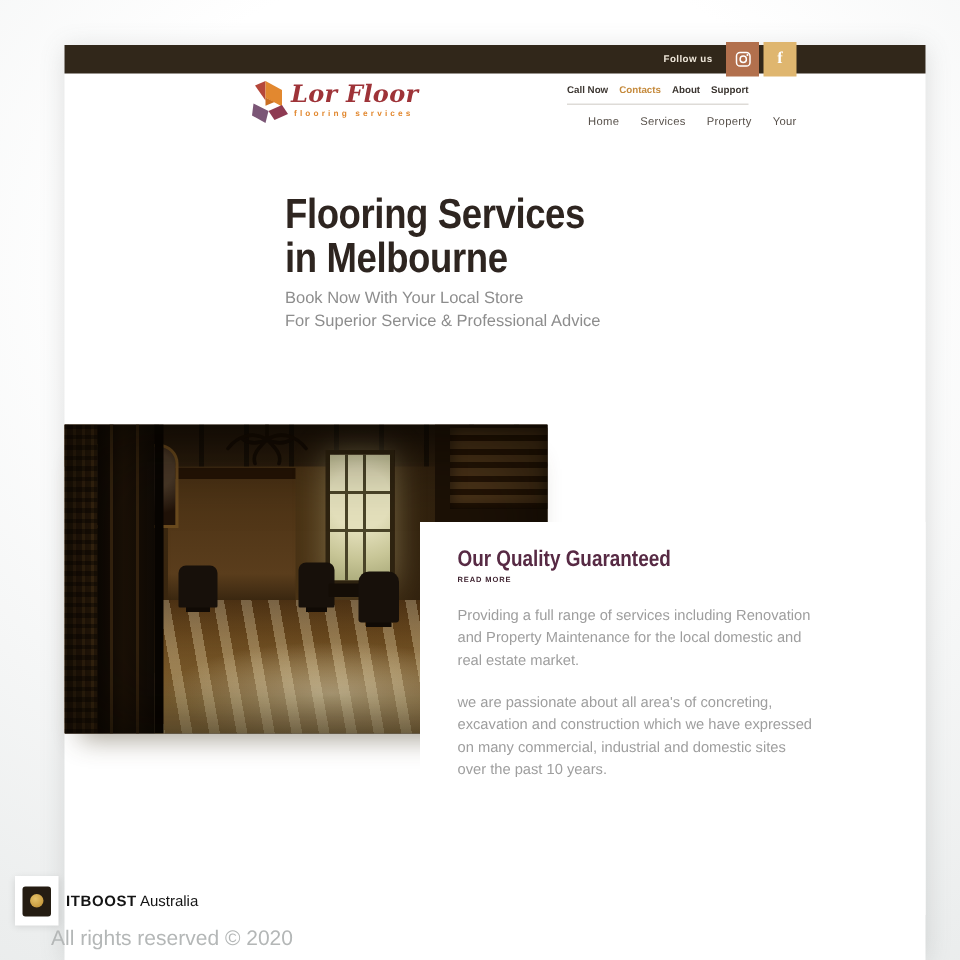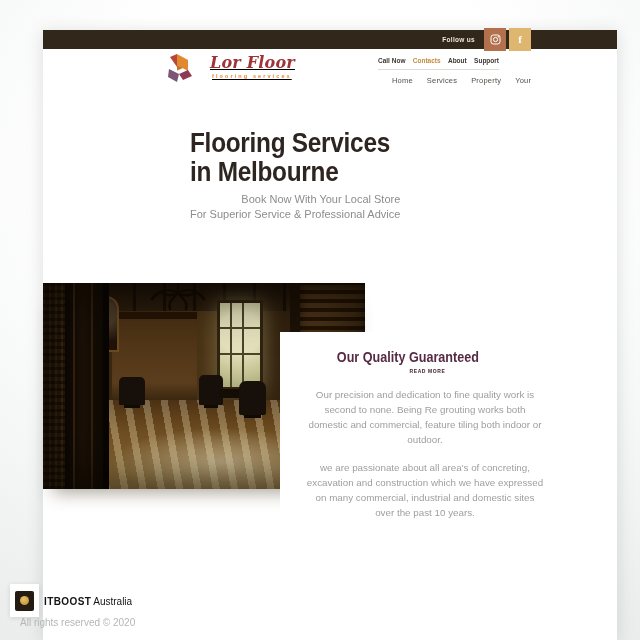--- a/index.html
+++ b/index.html
@@ -15,37 +15,37 @@
   .topbar{position:absolute;left:0;top:0;width:100%;height:19px;background:var(--c-topbar,#31271a);}
   .social-row{position:absolute;top:-2px;right:86px;height:23px;display:flex;align-items:center;}
   .follow{color:#efe7da;font-size:6.5px;font-weight:bold;letter-spacing:.3px;margin-right:9px;line-height:23px;}
   .sq{width:22px;height:23px;display:flex;align-items:center;justify-content:center;cursor:pointer;}
   .sq.ig{background:var(--c-instagram,#b2704d);margin-right:3px;}
   .sq.fb{background:var(--c-facebook,#dfb66f);}
   .fb-glyph{color:#fff;font:bold 11px/11px "Liberation Serif",serif;}
 
   
   .header-logo{position:absolute;left:125px;top:24px;display:flex;align-items:flex-start;cursor:pointer;}
-  .logo-text{margin-left:16px;text-decoration:underline;}
+  .logo-text{margin-left:0;}
   .logo-title{font-family:"DejaVu Serif",serif;font-style:italic;font-weight:bold;
     font-size:16px;line-height:17px;color:var(--c-logo_red,#9e3338);letter-spacing:.2px;}
   .logo-sub{font-size:5.5px;font-weight:bold;color:var(--c-logo_orange,#e2882f);letter-spacing:2.1px;margin-top:2px;margin-left:2px;}
 
   .nav{position:absolute;left:335px;top:27px;width:121px;}
   .nav-top{display:flex;justify-content:space-between;font-size:6.5px;font-weight:bold;color:#3c3631;}
   .nav-top span{cursor:pointer;}
   .nav-top .active{color:var(--c-nav_active,#c58a3c);}
   .nav-divider{border-top:1px solid #dedbd7;margin:5px 0 6px;}
   .nav-main{display:flex;justify-content:space-between;font-size:7.5px;color:#57504a;letter-spacing:.2px;}
   .nav-main span{cursor:pointer;padding-left:14px;}
 
   
   .hero-title{position:absolute;left:147px;top:98px;font-size:28px;line-height:29px;font-weight:bold;
     color:var(--c-heading,#2e2520);transform:scaleX(.87);transform-origin:0 0;letter-spacing:-.3px;white-space:nowrap;}
-  .hero-sub{position:absolute;left:147px;top:162px;font-size:11px;line-height:15px;color:var(--c-subtext,#8d8d8d);white-space:nowrap;text-align:right;}
+  .hero-sub{position:absolute;left:147px;top:162px;font-size:11px;line-height:15px;color:var(--c-subtext,#8d8d8d);white-space:nowrap;}
 
   
   .photo{position:absolute;left:0;top:253px;width:322px;height:206px;overflow:hidden;background:#2a1b0c;
     box-shadow:0 14px 16px -10px rgba(70,60,35,.45);z-index:1;}
   .photo *{position:absolute;}
   .ph-ceiling{left:0;top:0;width:100%;height:28px;
     background:repeating-linear-gradient(90deg, rgba(0,0,0,.45) 0 3px, rgba(0,0,0,0) 3px 30px),
     linear-gradient(180deg,#1c1309,#2b1d0d);}
   .ph-wall{left:66px;top:26px;right:0;height:98px;
     background:linear-gradient(90deg,#3a2710,#4a3315 38%,#33230f 66%,#241708);}
@@ -78,37 +78,37 @@
     linear-gradient(180deg,#4a3014 0,#6a4a20 25%,#8a6732 55%,#a5854a 82%,#b3955b 100%);}
   .ph-chair{background:#17100a;border-radius:5px 5px 1px 1px;box-shadow:0 8px 0 -5px #100a05;}
   .ph-chair.c1{left:76px;top:94px;width:26px;height:28px;}
   .ph-chair.c2{left:156px;top:92px;width:24px;height:30px;}
   .ph-chair.c3{left:196px;top:98px;width:27px;height:34px;border-radius:7px 7px 2px 2px;}
   .ph-table{left:176px;top:106px;width:26px;height:9px;background:#140d06;border-radius:1px;}
   .ph-vignette{left:0;top:0;width:100%;height:100%;
     box-shadow:inset 0 0 46px 16px rgba(10,5,0,.55), inset 30px 0 36px -18px rgba(5,2,0,.6);}
 
   
-  .panel{position:absolute;left:237px;top:302px;width:337px;height:262px;background:#fff;z-index:3;text-align:center;}
+  .panel{position:absolute;left:237px;top:318px;width:337px;height:262px;background:#fff;z-index:3;}
   .panel-inner{padding:16px 0 0 25px;width:245px;}
   .q-heading{font-size:15px;line-height:18px;font-weight:bold;color:var(--c-quality_heading,#572a44);
     transform:scaleX(.84);transform-origin:0 0;white-space:nowrap;letter-spacing:0;}
   .q-readmore{font-size:5px;font-weight:bold;color:#3f2330;letter-spacing:.6px;margin-top:2px;cursor:pointer;}
   .q-par{font-size:9.8px;line-height:15px;color:var(--c-body_text,#9e9e9e);margin:13px 0 0;width:240px;}
 
   
   .brand-box{position:absolute;left:10px;top:584px;width:29px;height:33px;background:#fff;z-index:4;
     box-shadow:0 1px 5px rgba(0,0,0,.12);display:flex;align-items:center;justify-content:center;}
   .brand-logo{width:19px;height:20px;background:#241c12;border-radius:2px;display:flex;align-items:center;justify-content:center;}
   .brand-dot{width:9px;height:9px;border-radius:50%;
     background:radial-gradient(circle at 40% 35%, #e6c36a, #c89b3f 70%, #a97f2c);}
   .brand-name{position:absolute;left:44px;top:596px;font-size:10px;color:#141414;z-index:4;}
   .brand-name .bold{font-weight:bold;letter-spacing:.4px;}
   .brand-name .rest{margin-left:2px;}
-  .copyright{position:absolute;left:20px;top:617px;font-size:10px;color:var(--c-copyright,#b4b7b7);z-index:4;}
+  .copyright{position:absolute;left:34px;top:617px;font-size:14px;color:var(--c-copyright,#b4b7b7);z-index:4;}
 </style>
 </head>
 <body>
 
 <div class="canvas">
   <div class="page">
 
     <div class="topbar">
       <div class="social-row">
         <span class="follow">Follow us</span>
@@ -184,21 +184,21 @@
       <div class="ph-leftcarve"></div>
       <div class="ph-door"></div>
       <div class="ph-doorjamb"></div>
       <div class="ph-vignette"></div>
     </div>
 
     <div class="panel">
       <div class="panel-inner">
         <div class="q-heading">Our Quality Guaranteed</div>
         <div class="q-readmore">READ MORE</div>
-        <p class="q-par">Our precision and dedication to fine quality work is second to none. Being Re grouting works both domestic and commercial, feature tiling both indoor or outdoor.</p>
+        <p class="q-par">Providing a full range of services including Renovation and Property Maintenance for the local domestic and real estate market.</p>
         <p class="q-par">we are passionate about all area's of concreting, excavation and construction which we have expressed on many commercial, industrial and domestic sites over the past 10 years.</p>
       </div>
     </div>
   </div>
 
   <div class="brand-box">
     <div class="brand-logo">
       <div class="brand-dot"></div>
     </div>
   </div>

